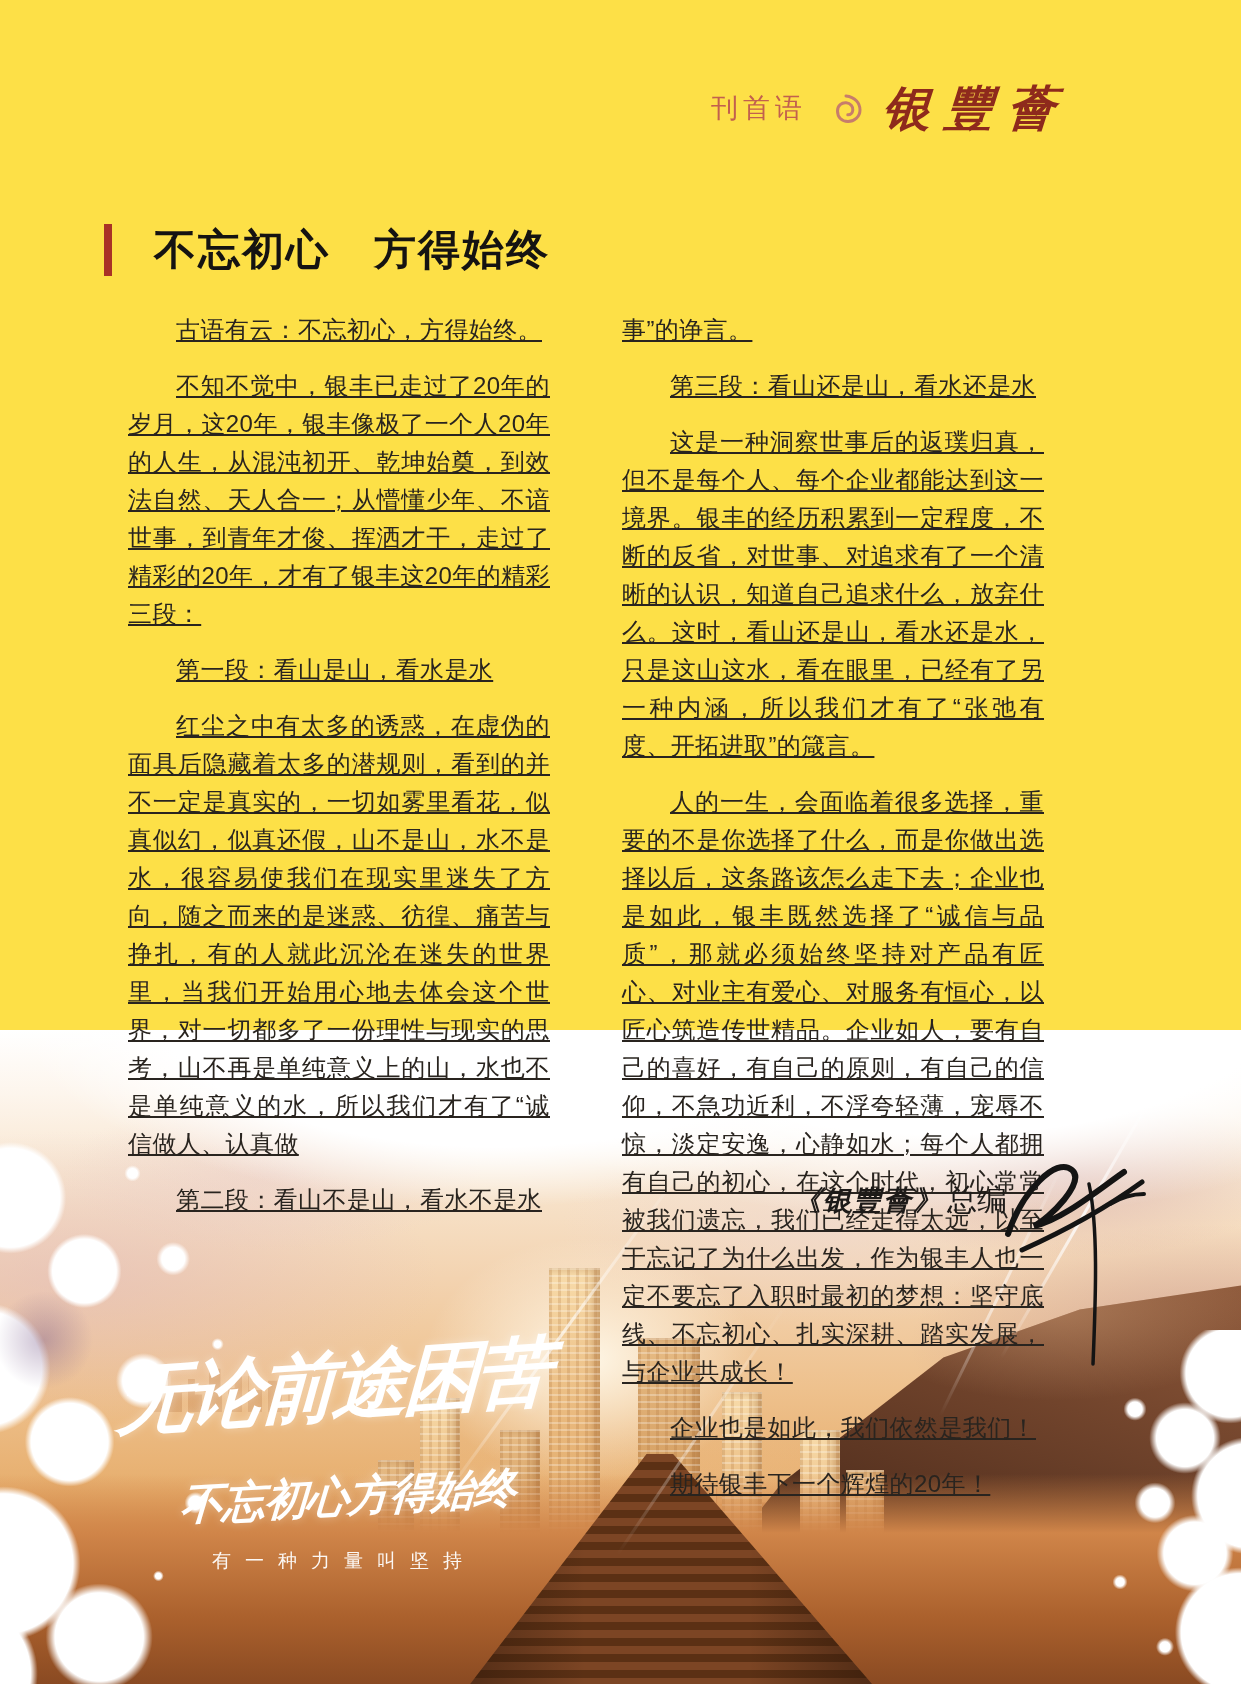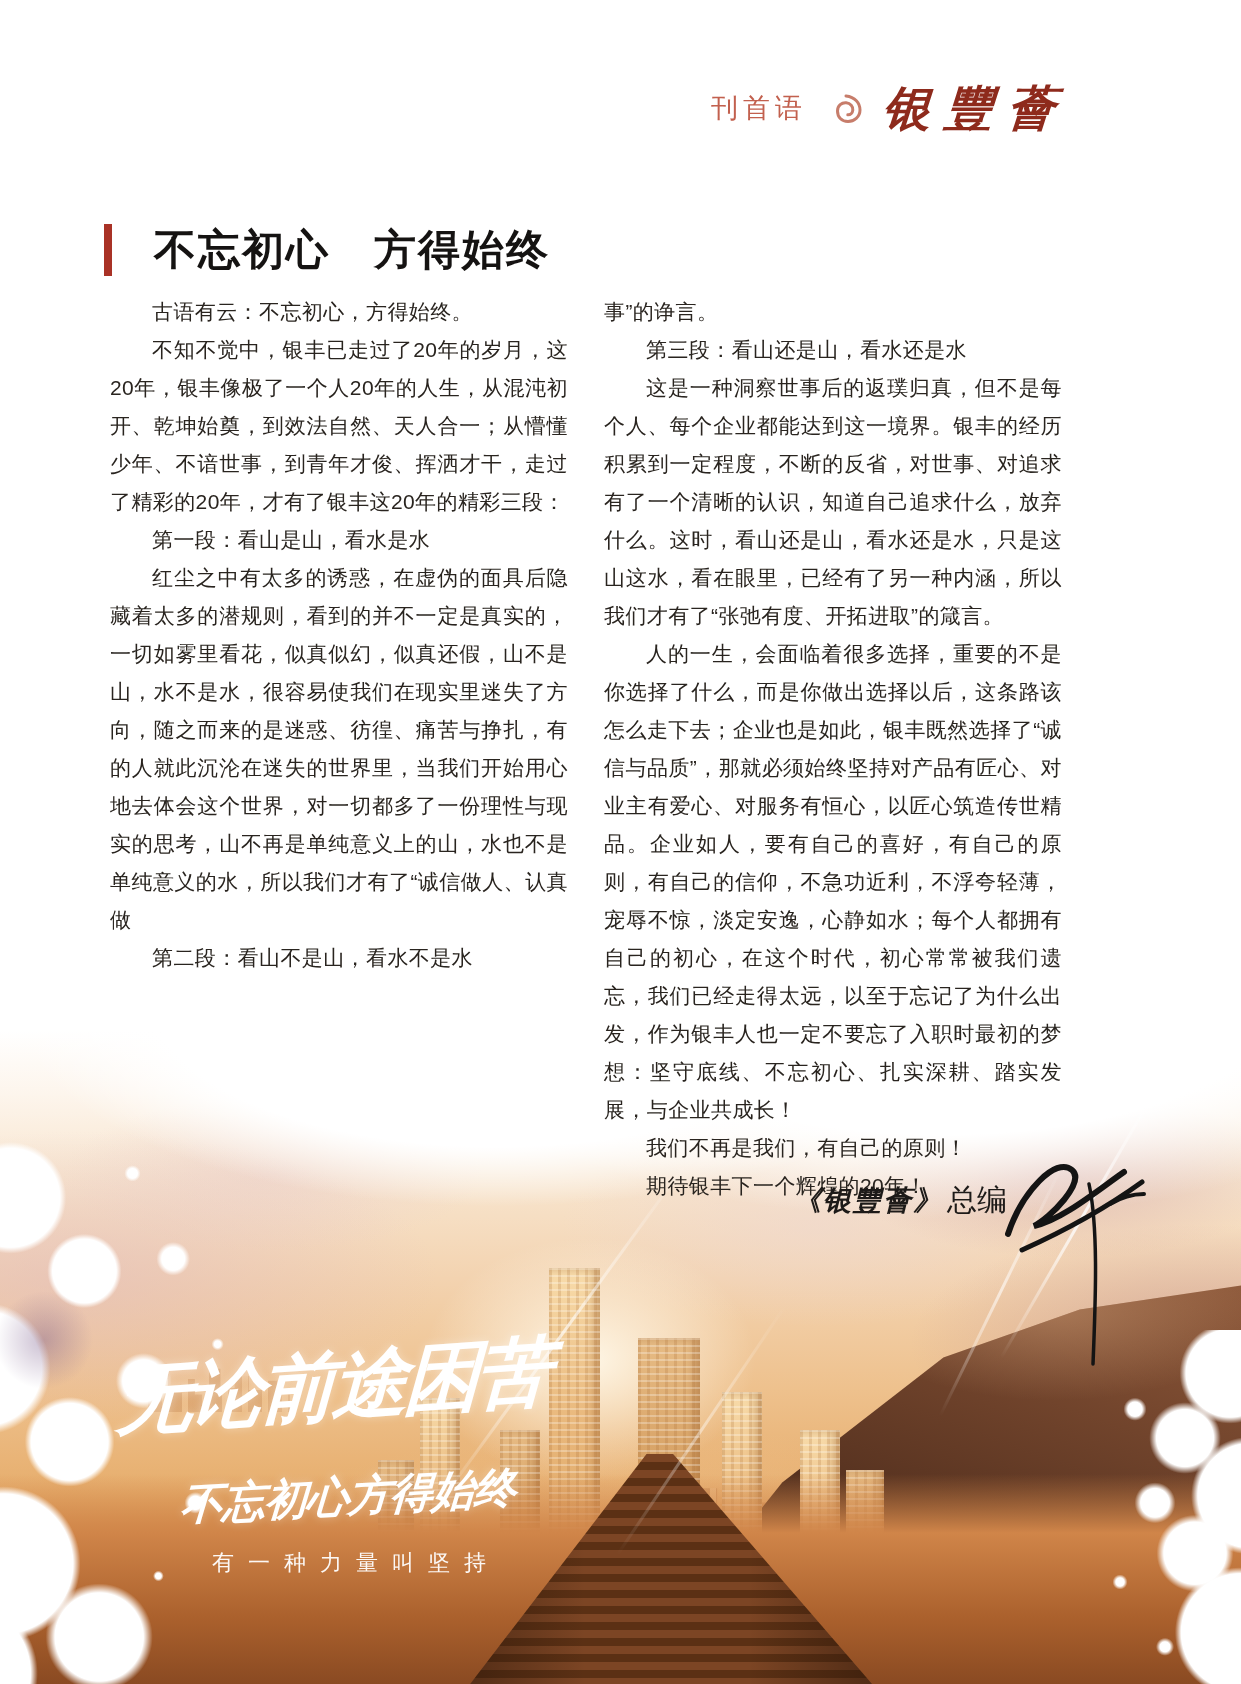--- a/index.html
+++ b/index.html
@@ -1,35 +1,35 @@
 <!DOCTYPE html>
 <html><head>
 <meta charset="utf-8">
 <style>
   html,body{margin:0;padding:0;background:#e8e8e8;}
-  .page{position:relative;width:1241px;height:1684px;margin:0 auto;background:#ffffff;overflow:hidden;
+  .page{position:relative;width:1241px;height:1684px;margin:0 auto;background:#fde047;overflow:hidden;
         font-family:"Liberation Sans","DejaVu Sans",sans-serif;}
 
   
   .masthead{position:absolute;top:84px;right:172px;display:flex;align-items:center;gap:20px;z-index:4;}
   .section-label{font-size:27px;letter-spacing:5px;color:#c2604e;font-weight:400;}
   .spiral{width:36px;height:36px;flex:0 0 auto;}
   .logo-calligraphy{font-family:"DejaVu Serif","Liberation Serif",serif;font-style:italic;font-weight:bold;
         font-size:48px;letter-spacing:14px;color:#8e2a1c;transform:skewX(-4deg);line-height:1;}
 
   
   .title-row{position:absolute;left:104px;top:206px;display:flex;align-items:center;gap:26px;z-index:4;}
   .title-bar{width:8px;height:52px;background:#a93226;}
   .page-title{font-size:42px;font-weight:bold;color:#151312;letter-spacing:2px;white-space:pre;}
 
   
   .content{position:absolute;left:110px;top:293px;width:952px;display:flex;gap:36px;z-index:3;}
   .col{width:458px;}
-  .col p{margin:0;font-size:21px;line-height:38px;color:#29241f;text-align:justify;
-         text-indent:2em;letter-spacing:.4px;}
+  .col p{margin:18px;font-size:24px;line-height:38px;color:#29241f;text-align:justify;
+         text-indent:2em;letter-spacing:.4px;text-decoration:underline;}
   .col p.cont{text-indent:0;}
 
   
   .sig-text{position:absolute;left:793px;top:1180px;z-index:3;display:flex;align-items:baseline;gap:4px;}
   .sig-mag{font-family:"DejaVu Serif","Liberation Serif",serif;font-style:italic;font-weight:bold;
            font-size:28px;color:#1d1a18;letter-spacing:2px;}
   .sig-role{font-size:30px;color:#1d1a18;}
   .sig-scrawl{position:absolute;left:992px;top:1142px;z-index:3;}
 
   
@@ -109,21 +109,21 @@
       radial-gradient(circle 30px at 58% 48%, #fff 48%, transparent 68%),
       radial-gradient(circle 16px at 50% 22%, #fff 45%, transparent 72%),
       radial-gradient(circle 10px at 44% 70%, #fff 42%, transparent 75%),
       radial-gradient(circle 12px at 62% 88%, #fff 42%, transparent 75%);}
 
   .hero-callig{position:absolute;color:#ffffff;font-family:"DejaVu Serif","Liberation Serif",serif;
       font-style:italic;font-weight:bold;white-space:nowrap;z-index:5;
       text-shadow:0 0 10px rgba(255,255,255,.35);}
   .hc1{left:116px;top:306px;font-size:76px;letter-spacing:-4px;transform:rotate(-4deg) skewX(-6deg);}
   .hc2{left:180px;top:438px;font-size:43px;letter-spacing:-1px;transform:rotate(-3deg) skewX(-6deg);}
-  .hc3{left:212px;top:518px;font-size:22px;font-style:normal;font-weight:normal;
+  .hc3{left:212px;top:518px;font-size:19px;font-style:normal;font-weight:normal;
       font-family:"Liberation Sans","DejaVu Sans",sans-serif;letter-spacing:14px;
       color:rgba(255,255,255,.95);transform:none;text-shadow:none;}
 </style>
 </head>
 <body>
 
 <div class="page">
 
   <div class="masthead">
     <span class="section-label">刊首语</span>
@@ -144,21 +144,21 @@
       <p>不知不觉中，银丰已走过了20年的岁月，这20年，银丰像极了一个人20年的人生，从混沌初开、乾坤始奠，到效法自然、天人合一；从懵懂少年、不谙世事，到青年才俊、挥洒才干，走过了精彩的20年，才有了银丰这20年的精彩三段：</p>
       <p>第一段：看山是山，看水是水</p>
       <p>红尘之中有太多的诱惑，在虚伪的面具后隐藏着太多的潜规则，看到的并不一定是真实的，一切如雾里看花，似真似幻，似真还假，山不是山，水不是水，很容易使我们在现实里迷失了方向，随之而来的是迷惑、彷徨、痛苦与挣扎，有的人就此沉沦在迷失的世界里，当我们开始用心地去体会这个世界，对一切都多了一份理性与现实的思考，山不再是单纯意义上的山，水也不是单纯意义的水，所以我们才有了“诚信做人、认真做</p>
       <p>第二段：看山不是山，看水不是水</p>
     </div>
     <div class="col">
       <p class="cont">事”的诤言。</p>
       <p>第三段：看山还是山，看水还是水</p>
       <p>这是一种洞察世事后的返璞归真，但不是每个人、每个企业都能达到这一境界。银丰的经历积累到一定程度，不断的反省，对世事、对追求有了一个清晰的认识，知道自己追求什么，放弃什么。这时，看山还是山，看水还是水，只是这山这水，看在眼里，已经有了另一种内涵，所以我们才有了“张弛有度、开拓进取”的箴言。</p>
       <p>人的一生，会面临着很多选择，重要的不是你选择了什么，而是你做出选择以后，这条路该怎么走下去；企业也是如此，银丰既然选择了“诚信与品质”，那就必须始终坚持对产品有匠心、对业主有爱心、对服务有恒心，以匠心筑造传世精品。企业如人，要有自己的喜好，有自己的原则，有自己的信仰，不急功近利，不浮夸轻薄，宠辱不惊，淡定安逸，心静如水；每个人都拥有自己的初心，在这个时代，初心常常被我们遗忘，我们已经走得太远，以至于忘记了为什么出发，作为银丰人也一定不要忘了入职时最初的梦想：坚守底线、不忘初心、扎实深耕、踏实发展，与企业共成长！</p>
-      <p>我们不再是我们，有自己的原则！</p>
+      <p>企业也是如此，我们依然是我们！</p>
       <p>期待银丰下一个辉煌的20年！</p>
     </div>
   </div>
 
   <div class="sig-text">
     <span class="sig-mag">《银豐薈》</span>
     <span class="sig-role">总编</span>
   </div>
   <svg class="sig-scrawl" width="170" height="230" viewBox="0 0 170 230">
     <path d="M16 92 C30 50 64 14 80 28 C94 40 58 76 42 84 C70 78 106 48 132 30" fill="none" stroke="#141414" stroke-width="6" stroke-linecap="round"></path>

